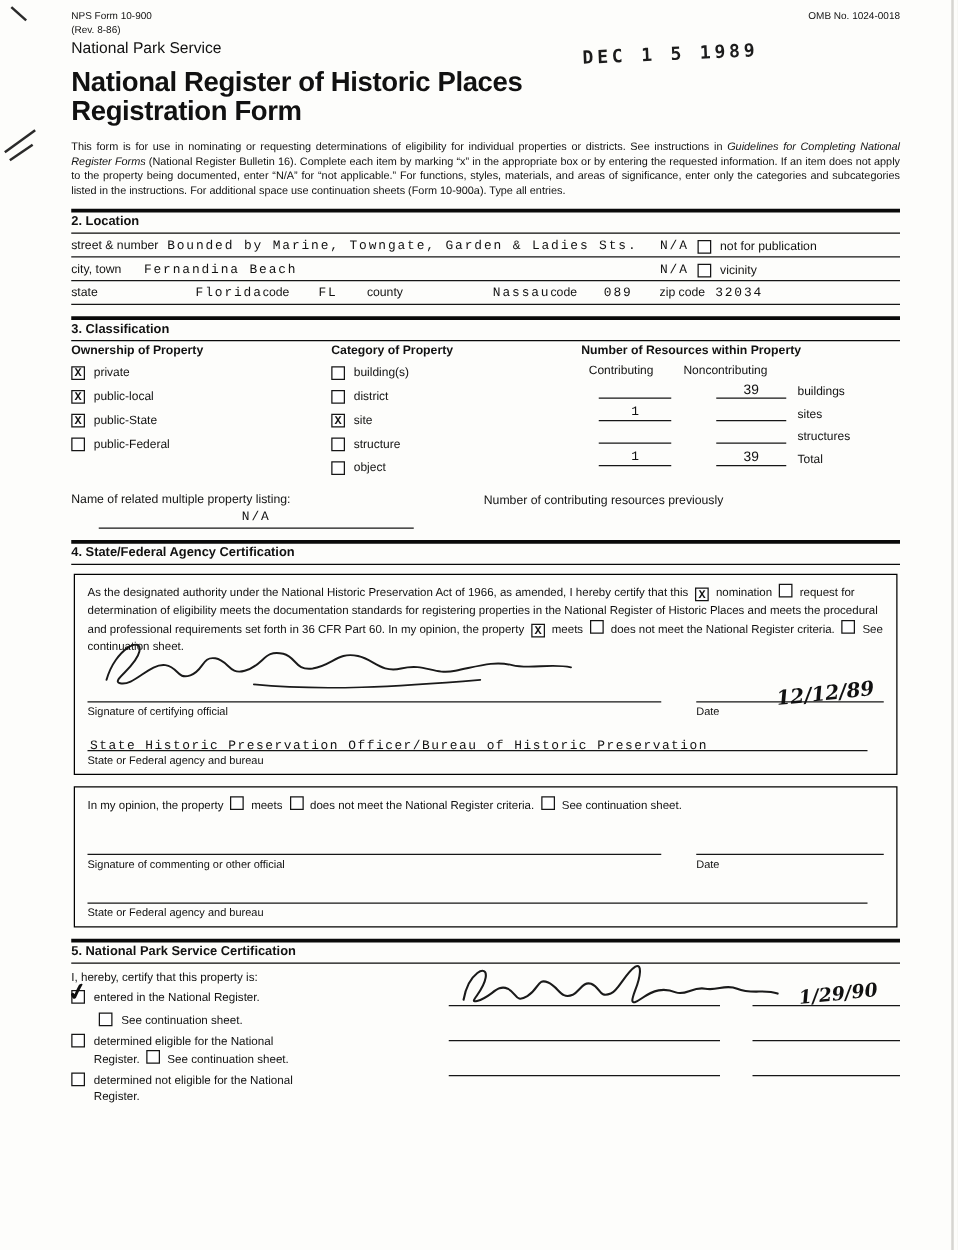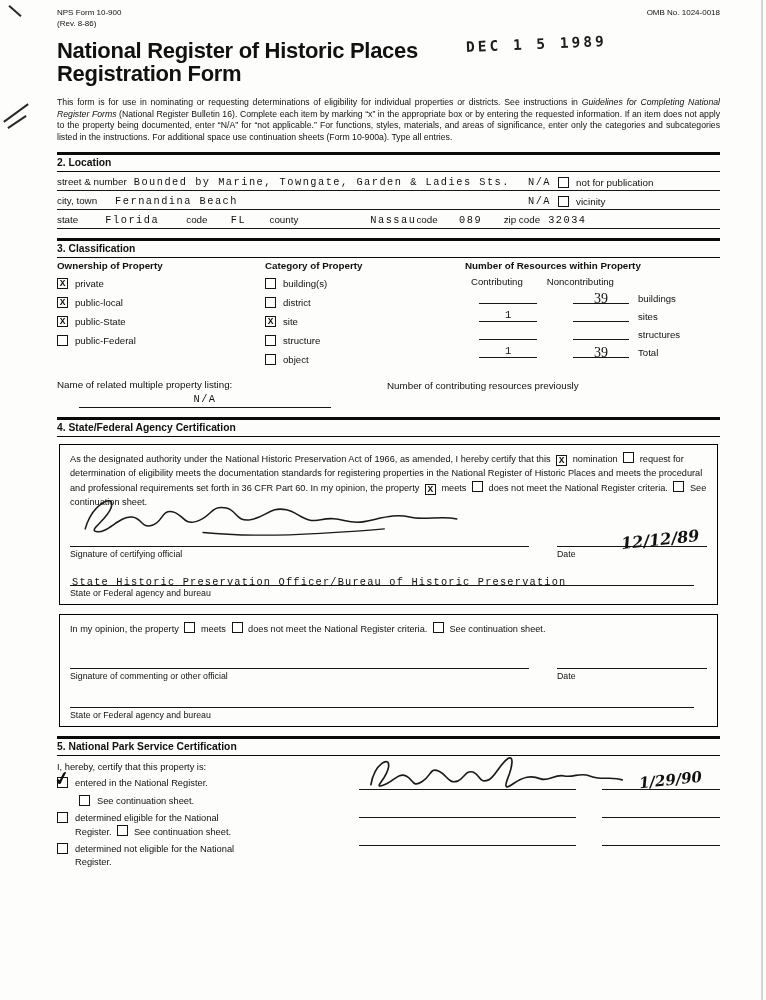--- a/index.html
+++ b/index.html
@@ -42,21 +42,21 @@
   .cols{display:flex;margin-top:2px}
   .c1{width:208px}.c2{width:200px}.c3{flex:1}
   .col-title{font-weight:bold;font-size:9.8px;margin-bottom:5px}
   .cbrow{display:flex;align-items:center;gap:7px;margin-bottom:5px;font-size:9.6px;height:14px}
   .rhead{display:flex;font-size:9.6px;margin-bottom:4px}
   .rhead .h1{margin-left:6px}.rhead .h2{margin-left:24px}
   .rrow{display:flex;align-items:flex-end;margin-bottom:5px;font-size:9.6px}
   .rline{width:58px;margin-left:14px;border-bottom:1.2px solid #161616;text-align:center;
          font-family:"Liberation Mono",monospace;font-size:10.3px;height:13px}
   .rline2{width:56px;margin-left:36px;border-bottom:1.2px solid #161616;text-align:center;
-          font-family:Liberation Serif, serif;font-size:14px;height:13px}
+          font-family:Liberation Sans, sans-serif;font-size:11px;height:13px}
   .rlbl{margin-left:9px}
   .related{display:flex;margin-top:8px;font-size:9.8px}
   .rel-left{width:330px}
   .rel-line{width:252px;margin:3px 0 0 22px;border-bottom:1.2px solid #161616;
             text-align:center;padding-bottom:1px;height:15px}
   .rel-right{flex:1;line-height:1.5}
   .prev-line{display:inline-block;width:58px;margin-left:8px;border-bottom:1.2px solid #161616;
              text-align:center}
 
   
@@ -108,20 +108,21 @@
 
   <div class="toprow">
     <div>
       <div>NPS Form 10-900</div>
       <div>(Rev. 8-86)</div>
     </div>
     <div class="omb">OMB No. 1024-0018</div>
   </div>
   <div class="stamp">DEC 1 5 1989</div>
 
+  <div class="agency">National Park Service</div>
 
   <h1 class="title">
     <span>National Register of Historic Places</span><br>
     <span>Registration Form</span>
   </h1>
 
   <p class="intro"><span>This form is for use in nominating or requesting determinations of eligibility for individual properties or districts. See instructions in </span><i>Guidelines for Completing National Register Forms</i><span> (National Register Bulletin 16). Complete each item by marking “x” in the appropriate box or by entering the requested information. If an item does not apply to the property being documented, enter “N/A” for “not applicable.” For functions, styles, materials, and areas of significance, enter only the categories and subcategories listed in the instructions. For additional space use continuation sheets (Form 10-900a). Type all entries.</span></p>
 
 
   <div>
@@ -139,21 +140,21 @@
       <span class="lbl">city, town</span>
       <span class="val" style="margin-left:18px">Fernandina Beach</span>
       <span class="tail">
         <span class="val">N/A</span>
         <span class="cb"></span>
         <span class="lbl">vicinity</span>
       </span>
     </div>
     <div class="frow">
       <span class="lbl">state</span>
-      <span class="val" style="width:108px;text-align:center">Florida</span>
+      <span class="val" style="width:132px;text-align:right">Florida</span>
       <span class="lbl">code</span>
       <span class="val" style="width:62px;text-align:center">FL</span>
       <span class="lbl">county</span>
       <span class="val" style="width:118px;text-align:right">Nassau</span>
       <span class="lbl">code</span>
       <span class="val" style="width:66px;text-align:center">089</span>
       <span class="lbl">zip code</span>
       <span class="val" style="margin-left:8px">32034</span>
     </div>
   </div>

